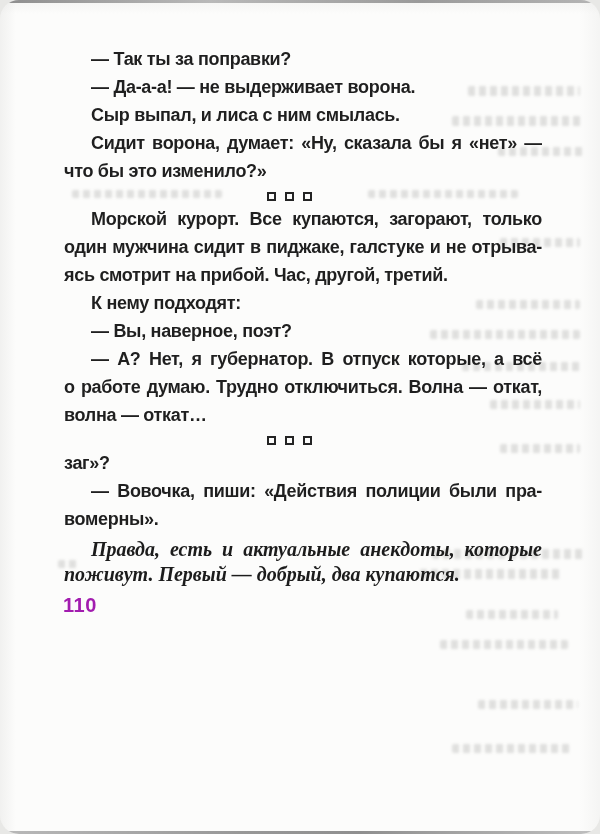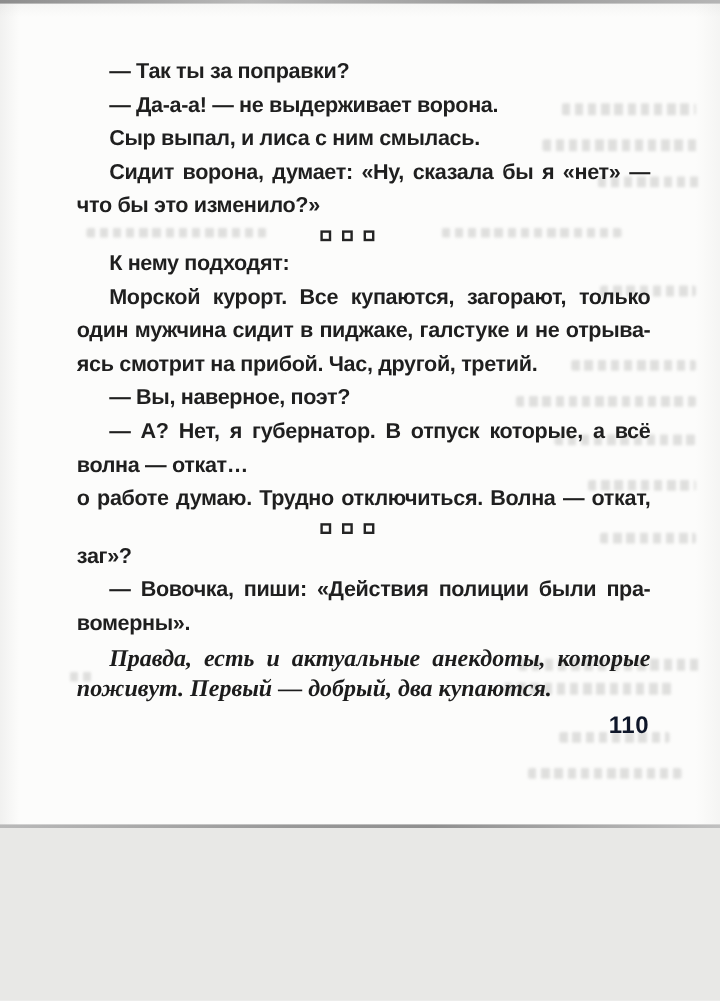--- a/index.html
+++ b/index.html
@@ -1,22 +1,23 @@
 <!DOCTYPE html>
 <html><head>
 <meta charset="utf-8">
 <style>
   html,body { margin:0; padding:0; background:#e8e8e6; }
   .page {
     position:relative;
-    width:600px; height:690px;
+    width:600px; height:834px;
     margin:0 auto;
     background:#fcfcfb;
     font-family:"Liberation Sans", sans-serif;
     overflow:hidden;
+    border-radius:19px;
   }
   
   .page::before{
     content:""; position:absolute; inset:0; pointer-events:none;
     background:
       linear-gradient(90deg, rgba(190,190,188,.18), rgba(255,255,255,0) 16px),
       linear-gradient(270deg, rgba(200,200,198,.14), rgba(255,255,255,0) 20px),
       linear-gradient(180deg, rgba(210,210,208,.20), rgba(255,255,255,0) 14px);
   }
   .edge-top{
@@ -50,22 +51,22 @@
   .sep{
     display:flex; justify-content:center; align-items:center;
     gap:9px; height:10px; margin:6px 0 4px;
     transform:translateX(-14px);
   }
   .sq{
     width:9px; height:9px; box-sizing:border-box;
     border:2.6px solid #242424; background:transparent;
   }
   .pagenum{
-    margin-top:7px; text-align:right;
-    font-size:20px; font-weight:bold; color:#0f172a;
+    margin-top:7px; text-align:left;
+    font-size:20px; font-weight:bold; color:#a21caf;
     letter-spacing:0.5px;
     transform:translateX(-1px);
   }
   .smudge{
     position:absolute; border-radius:2px;
     background:repeating-linear-gradient(90deg, #bcbcba 0 7px, rgba(188,188,186,0) 7px 11px);
     filter:blur(1.4px); opacity:.45; pointer-events:none;
   }
 </style>
 </head>
@@ -107,34 +108,34 @@
       <div class="para body">
         <div class="line first j">Сидит ворона, думает: «Ну, сказала бы я «нет» —</div>
         <div class="line">что бы это изменило?»</div>
       </div>
       <div class="sep">
         <span class="sq"></span>
         <span class="sq"></span>
         <span class="sq"></span>
       </div>
       <div class="para body">
-        <div class="line first">К нему подходят:</div>
-      </div>
-      <div class="para body">
         <div class="line first j">Морской курорт. Все купаются, загорают, только</div>
         <div class="line j">один мужчина сидит в пиджаке, галстуке и не отрыва-</div>
         <div class="line">ясь смотрит на прибой. Час, другой, третий.</div>
+      </div>
+      <div class="para body">
+        <div class="line first">К нему подходят:</div>
       </div>
       <div class="para body">
         <div class="line first">— Вы, наверное, поэт?</div>
       </div>
       <div class="para body">
         <div class="line first j">— А? Нет, я губернатор. В отпуск которые, а всё</div>
+        <div class="line j">о работе думаю. Трудно отключиться. Волна — откат,</div>
         <div class="line">волна — откат…</div>
-        <div class="line j">о работе думаю. Трудно отключиться. Волна — откат,</div>
       </div>
       <div class="sep">
         <span class="sq"></span>
         <span class="sq"></span>
         <span class="sq"></span>
       </div>
       <div class="para body">
         <div class="line">заг»?</div>
       </div>
       <div class="para body">

